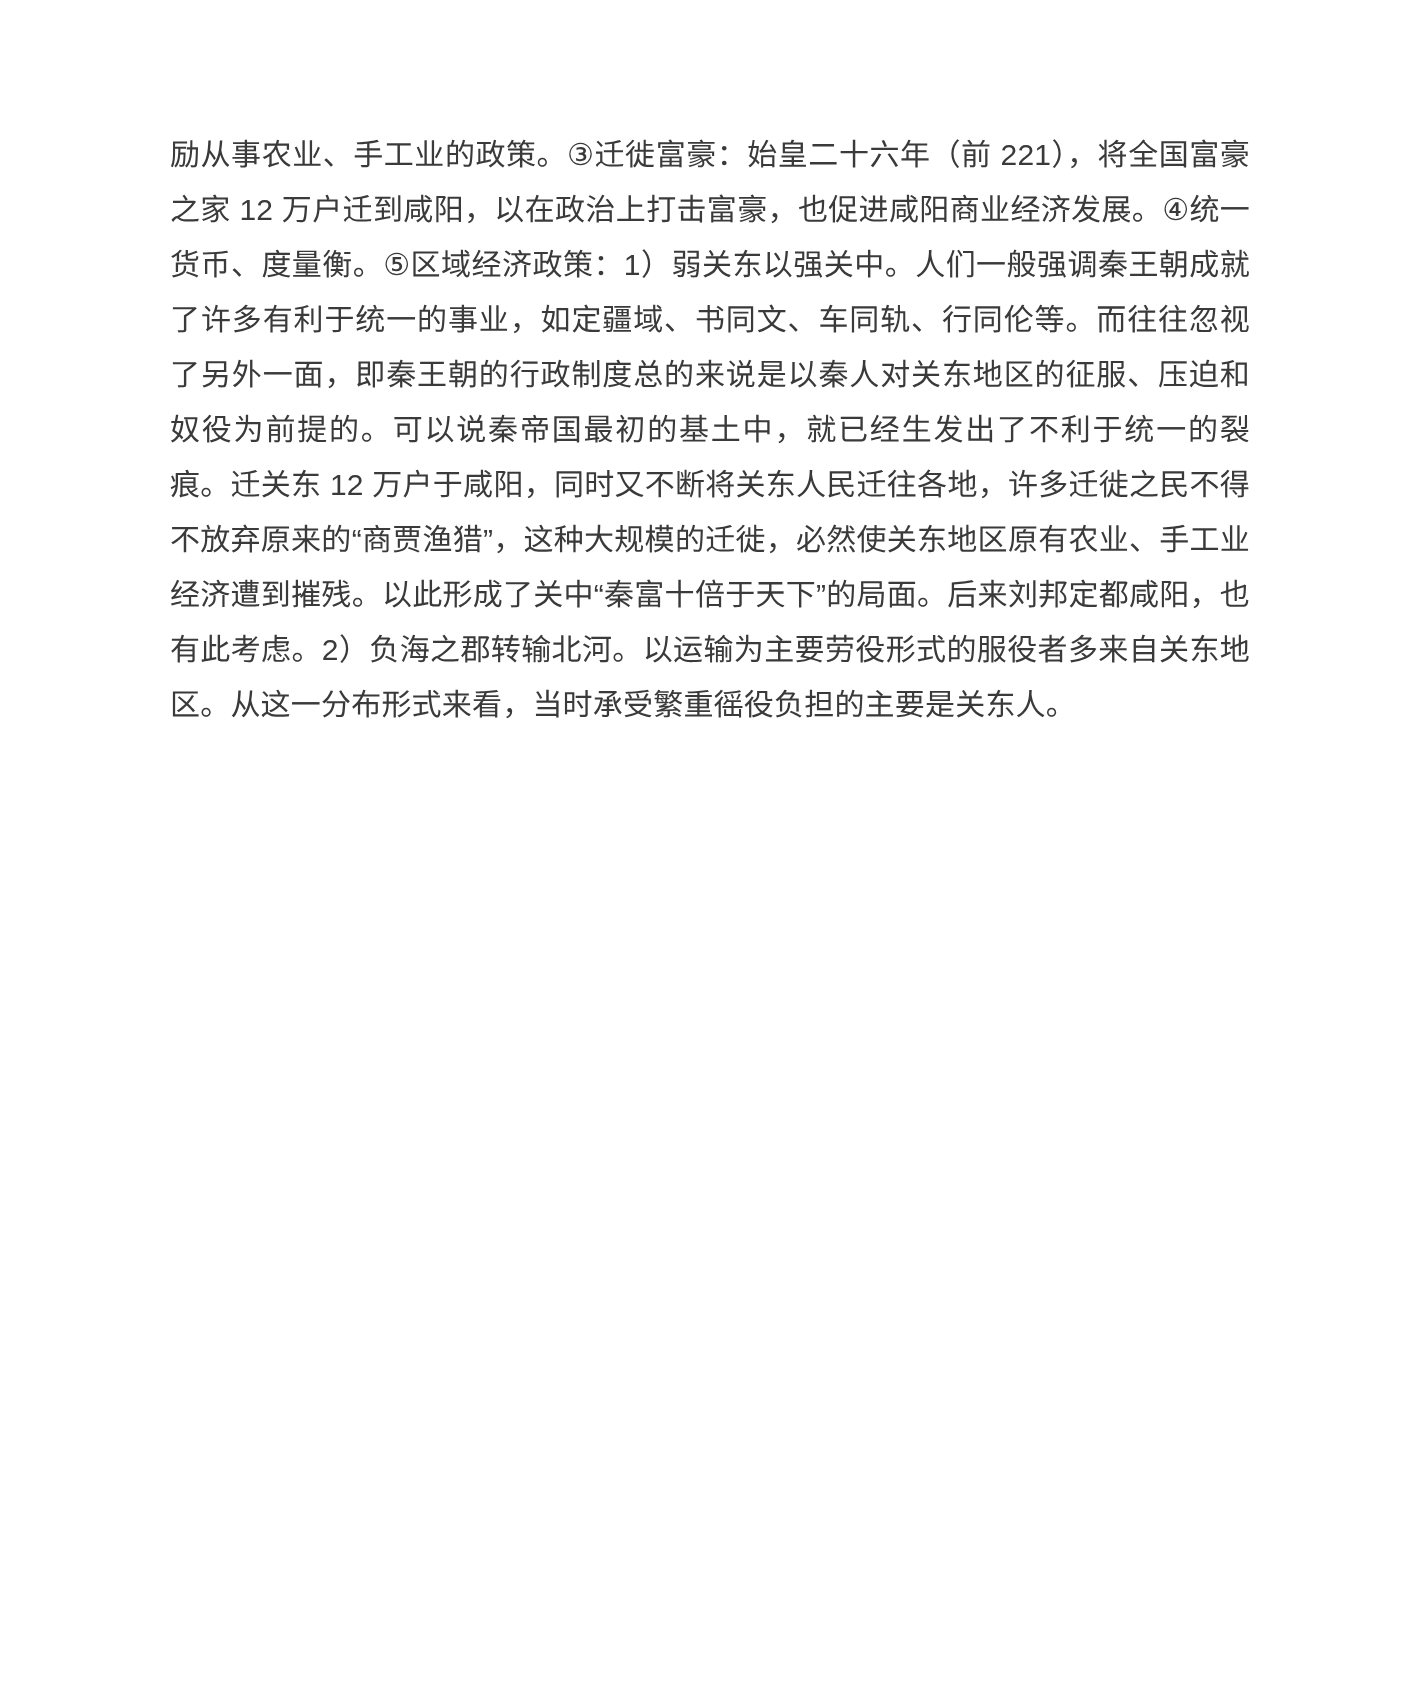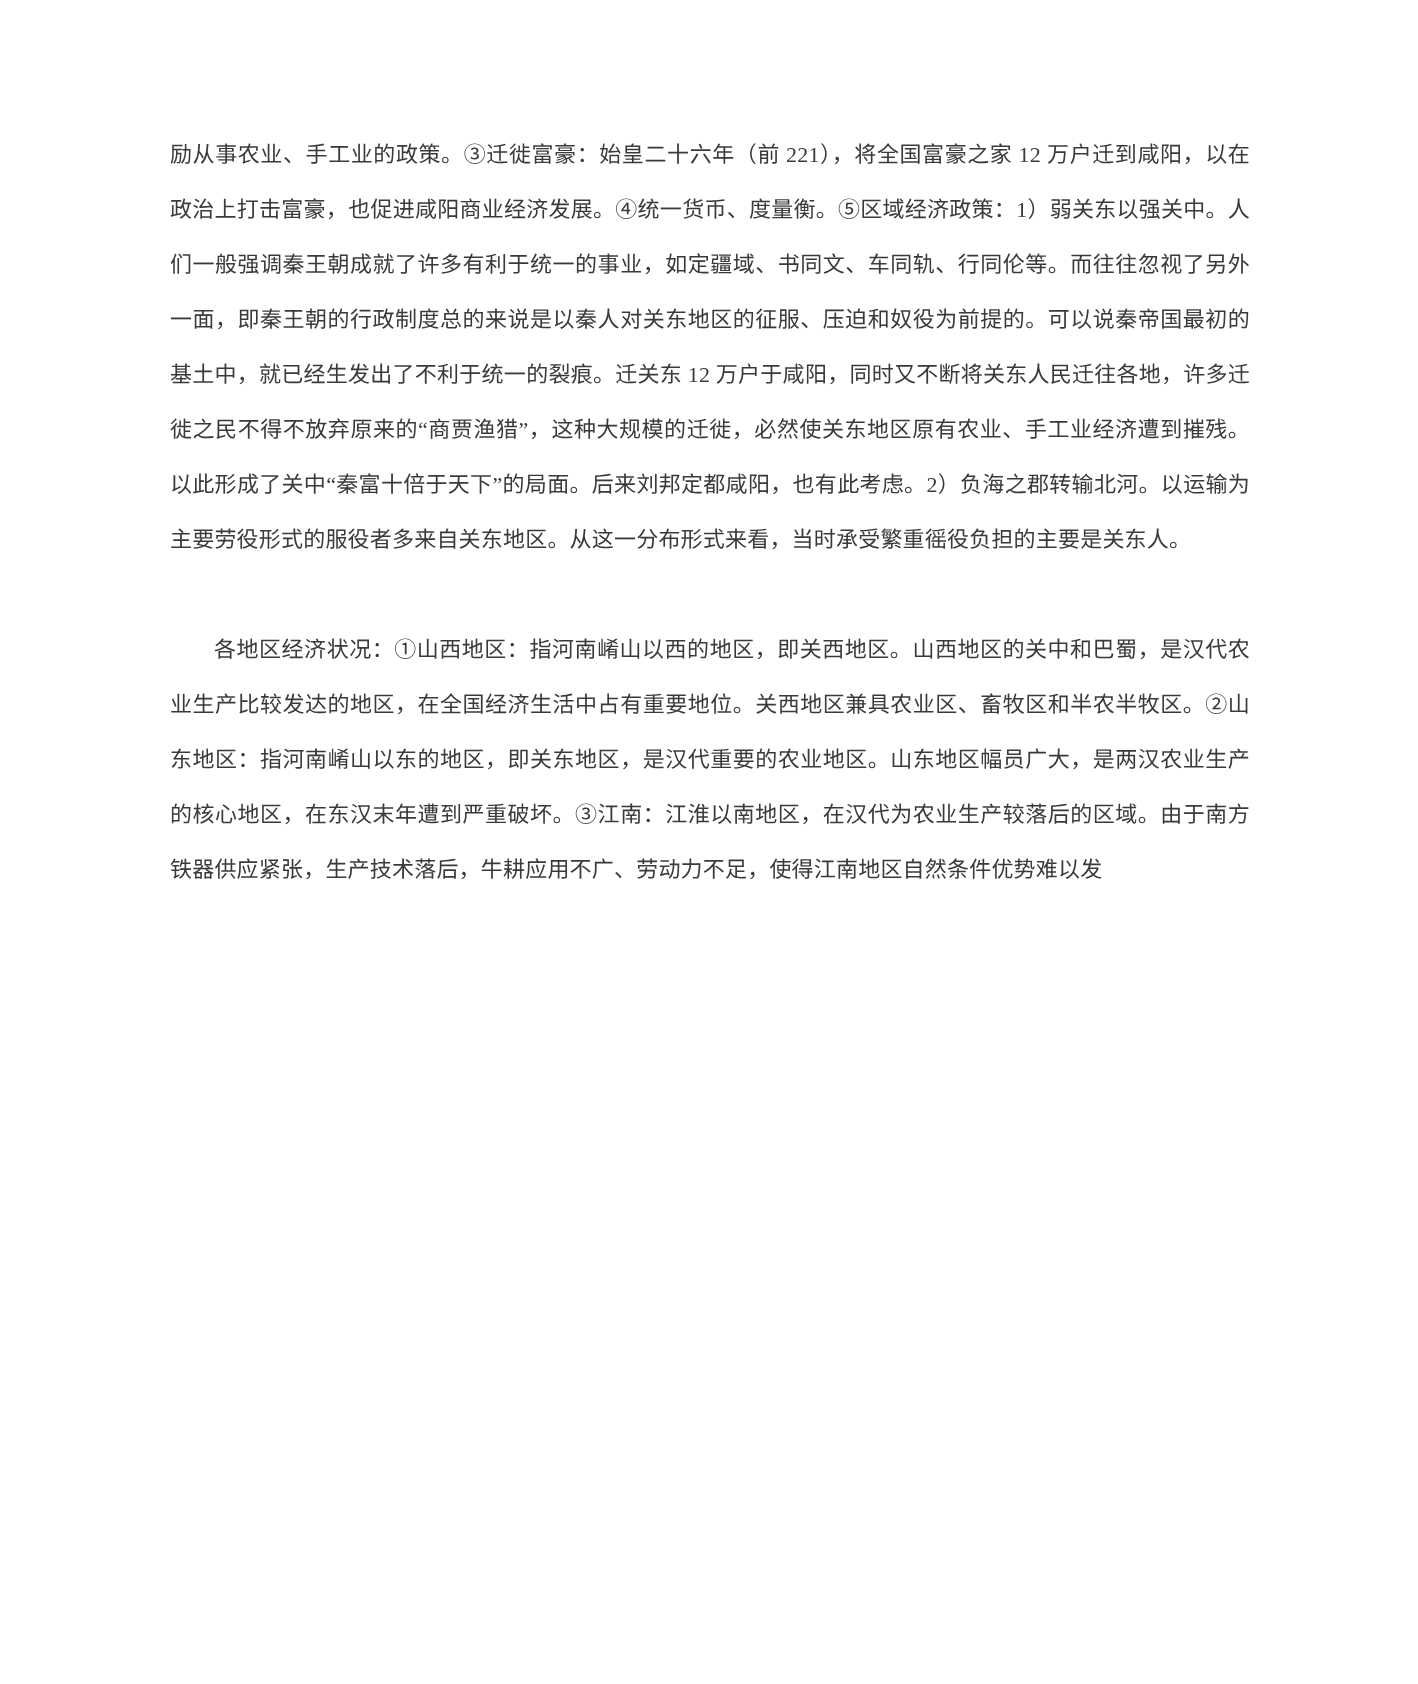--- a/index.html
+++ b/index.html
@@ -15,38 +15,36 @@
     background: var(--page-bg, #ffffff);
     overflow: hidden;
     font-family: "Liberation Sans", "DejaVu Sans", sans-serif;
   }
   .text-block {
     position: absolute;
     top: 127px;
     left: 170px;
     width: 1080px;
     color: var(--text-color, #3a3a3a);
-    font-size: 22px;
+    font-size: 30px;
     line-height: 55px;
     text-align: justify;
     letter-spacing: 0.2px;
-    font-family: Liberation Serif, serif;
   }
   .para {
     margin: 0 0 55px 0;
     padding: 0;
   }
   .para:last-child {
     margin-bottom: 0;
   }
   .para.indent {
     text-indent: 2em;
   }
 </style>
 </head>
 <body>
 
 <div class="page">
   <div class="text-block">
     <p class="para">励从事农业、手工业的政策。③迁徙富豪：始皇二十六年（前 221），将全国富豪之家 12 万户迁到咸阳，以在政治上打击富豪，也促进咸阳商业经济发展。④统一货币、度量衡。⑤区域经济政策：1）弱关东以强关中。人们一般强调秦王朝成就了许多有利于统一的事业，如定疆域、书同文、车同轨、行同伦等。而往往忽视了另外一面，即秦王朝的行政制度总的来说是以秦人对关东地区的征服、压迫和奴役为前提的。可以说秦帝国最初的基土中，就已经生发出了不利于统一的裂痕。迁关东 12 万户于咸阳，同时又不断将关东人民迁往各地，许多迁徙之民不得不放弃原来的“商贾渔猎”，这种大规模的迁徙，必然使关东地区原有农业、手工业经济遭到摧残。以此形成了关中“秦富十倍于天下”的局面。后来刘邦定都咸阳，也有此考虑。2）负海之郡转输北河。以运输为主要劳役形式的服役者多来自关东地区。从这一分布形式来看，当时承受繁重徭役负担的主要是关东人。</p>
-    <p class="para indent">各地区经济状况：①山西地区：指河南崤山以西的地区，即关西地区。山西地区的关中和巴蜀，是汉代农业生产比较发达的地区，在全国经济生活中占有重要地位。关西地区兼具农业区、畜牧区和半农半牧区。②山东地区：指河南崤山以东的地区，即关东地区，是汉代重要的农业地区。山东地区幅员广大，是两汉农业生产的核心地区，在东汉末年遭到严重破坏。③江南：江淮以南地区，在汉代为农业生产较落后的区域。由于南方铁器供应紧张，生产技术落后，牛耕应用不广、劳动力不足，使得江南地区自然条件优势难以发</p>
   </div>
 </div>
 
 </body></html>

